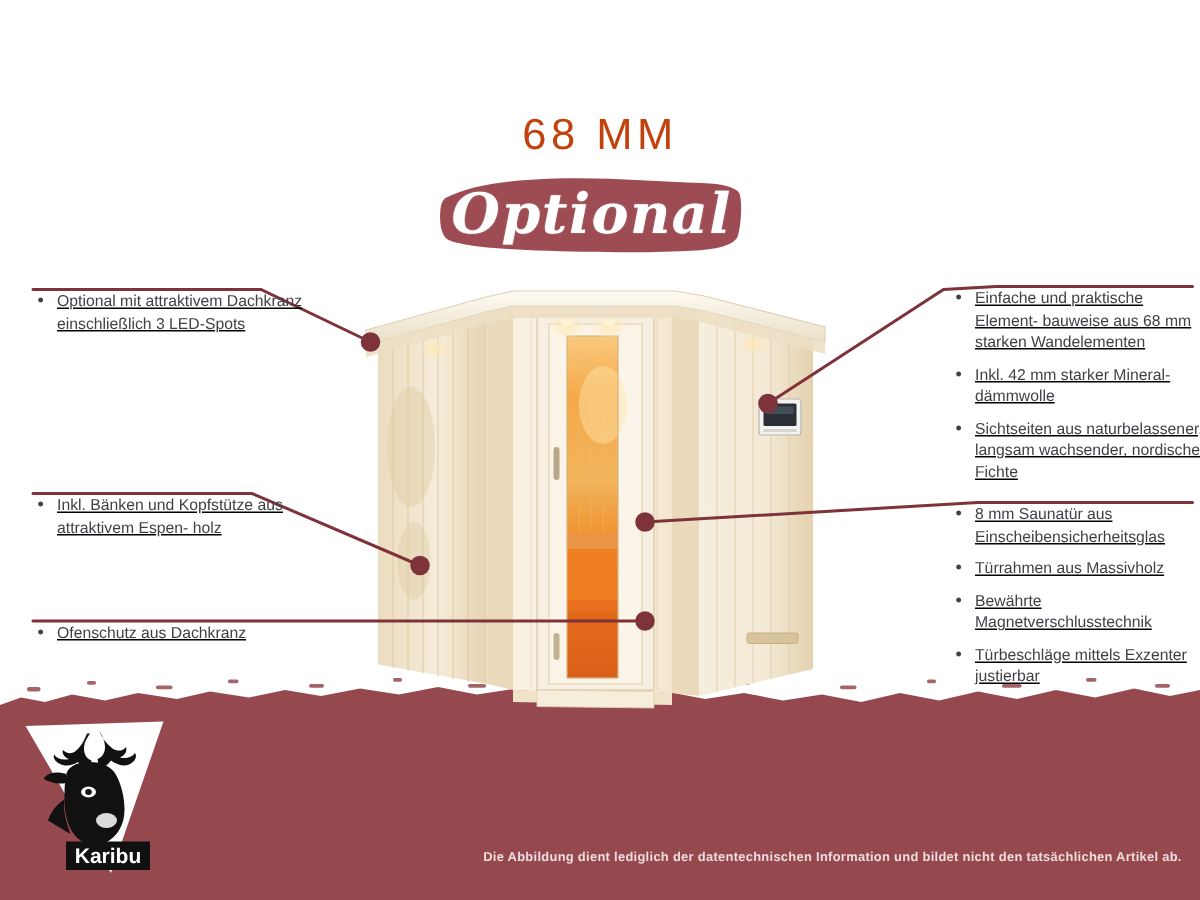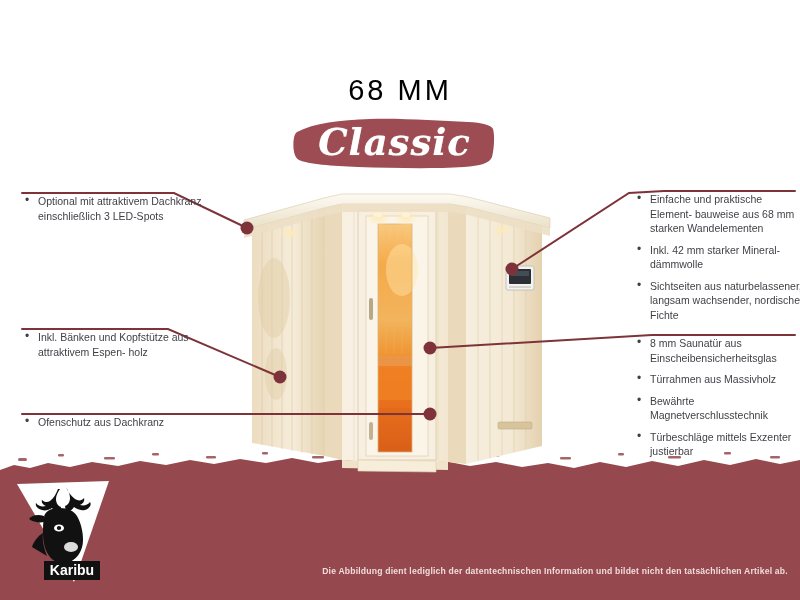--- a/index.html
+++ b/index.html
@@ -15,21 +15,21 @@
     width: 800px; height: 600px;
     background: #ffffff;
   }
 
   
   #header { position: absolute; left: 0; top: 0; width: 800px; height: 180px; }
   #mm-title {
     position: absolute; left: 0; top: 74px; width: 800px;
     text-align: center;
     font-size: 29px; font-weight: 300; letter-spacing: 3px;
-    color: #000000;
+    color: #c2410c;
     font-family: "Liberation Sans", sans-serif;
   }
   #classic-banner {
     position: absolute; left: 292px; top: 116px; width: 205px; height: 55px;
   }
   #classic-banner svg { display: block; width: 205px; height: 55px; }
   #classic-word {
     position: absolute; left: 0; top: 0; width: 205px; height: 55px;
     display: flex; align-items: center; justify-content: center;
     color: #ffffff;
@@ -50,21 +50,21 @@
 
   
   #sauna { position: absolute; left: 230px; top: 178px; width: 330px; height: 300px; z-index: 3; }
   #sauna svg { display: block; width: 330px; height: 300px; }
 
   
   #lines { position: absolute; left: 0; top: 0; width: 800px; height: 600px; z-index: 4; pointer-events: none; }
   #lines svg { display: block; width: 800px; height: 600px; }
 
   
-  .callout { position: absolute; z-index: 5; }
+  .callout { position: absolute; z-index: 5; text-decoration: underline; }
   .callout ul { list-style: none; }
   .callout li {
     position: relative;
     padding-left: 14px;
     margin-bottom: 7px;
     font-size: 10.5px;
     line-height: 14.5px;
     color: #3f3f46;
     font-family: "Liberation Sans", sans-serif;
   }
@@ -103,21 +103,21 @@
   <div id="header">
     <div id="mm-title">68 MM</div>
 
     <div id="classic-banner">
       <svg viewBox="0 0 205 55" xmlns="http://www.w3.org/2000/svg" aria-hidden="true">
         <path d="M5,16 C22,7 48,4 78,3 C112,2 146,5 176,6 C190,6.5 199,9 201,13
                  C203,19 202,34 200,41 C198,47 188,50 172,51
                  C140,53 100,52 66,51 C40,50 16,48 7,44
                  C2,41.5 1,33 1.5,25 C2,20 3,17.5 5,16 Z" fill="#9c4c52"></path>
       </svg>
-      <div id="classic-word">Classic</div>
+      <div id="classic-word">Optional</div>
     </div>
   </div>
 
   <div id="band">
     <svg viewBox="0 0 800 160" xmlns="http://www.w3.org/2000/svg" aria-hidden="true">
       <defs>
         <clipPath id="bandClip">
           <path d="M0,30 L14,25 L30,28 L48,23 L70,27 L92,22 L118,26 L140,21
                    L166,25 L190,20 L214,24 L240,19 L266,23 L292,18 L318,23
                    L344,19 L368,24 L392,20 L418,25 L444,21 L470,26 L496,22

